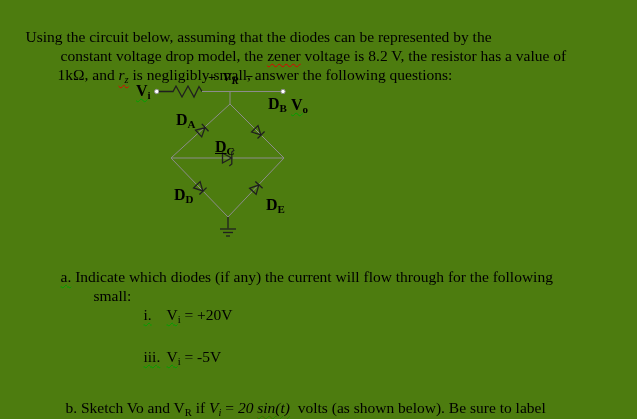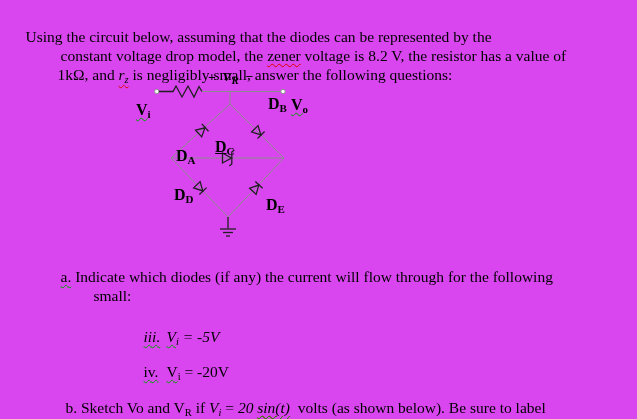--- a/index.html
+++ b/index.html
@@ -1,17 +1,17 @@
 <!DOCTYPE html>
 <html style="--wire_color: #8c8c8c; --symbol_color: #1f1f1f; --squiggle_green: #00a000; --squiggle_red: #e00000;"><head>
 <meta charset="utf-8">
 <style>
   html,body{margin:0;padding:0;background:#fff;}
   .page{
-    position:relative;width:637px;height:419px;background:#d946ef;overflow:hidden;
+    position:relative;width:637px;height:419px;background:#4d7c0f;overflow:hidden;
     font-family:"Liberation Serif","DejaVu Serif",serif;
     font-size:15.5px;color:#000;line-height:19px;
   }
   .abs{position:absolute;white-space:pre;}
   .it{font-style:italic;}
   .sb{font-size:10.5px;vertical-align:-3px;}
   .wg{text-decoration-line:underline;text-decoration-style:wavy;
       text-decoration-color:var(--squiggle_green);text-decoration-thickness:1px;text-underline-offset:2px;}
   .wr{text-decoration-line:underline;text-decoration-style:wavy;
       text-decoration-color:var(--squiggle_red);text-decoration-thickness:1px;text-underline-offset:2px;}
@@ -78,42 +78,42 @@
       <g transform="translate(200,188) rotate(46)">
         <path class="sym" d="M-4.5 -4.5 L-4.5 4.5 L4 0 Z"></path>
           <path class="sym" d="M4.3 -5 V5"></path>
       </g>
       <g transform="translate(256,188) rotate(-46.5)">
         <path class="sym" d="M-4.5 -4.5 L-4.5 4.5 L4 0 Z"></path>
           <path class="sym" d="M4.3 -5 V5"></path>
       </g>
     </svg>
 
-    <span class="clabel wg" style="left:136px;top:83px;margin-top:19px;"><span>V</span><span class="csub">i</span></span>
+    <span class="clabel wg" style="left:136px;top:83px;"><span>V</span><span class="csub">i</span></span>
     <span class="vrlabel" style="left:164px;top:70px;"><span>+</span><span>  </span><span class="it">V</span><span class="csub it">R</span><span>  </span><span>−</span></span>
     <span class="clabel wg" style="left:291px;top:83px;margin-top:14px;"><span>V</span><span class="csub">o</span></span>
-    <span class="clabel" style="left:176px;top:112px;margin-top:36px;"><span>D</span><span class="csub">A</span></span>
+    <span class="clabel" style="left:176px;top:112px;"><span>D</span><span class="csub">A</span></span>
     <span class="clabel" style="left:268px;top:96px;"><span>D</span><span class="csub">B</span></span>
     <span class="clabel" style="left:215px;top:139px;text-decoration:underline;"><span>D</span><span class="csub">C</span></span>
     <span class="clabel" style="left:174px;top:187px;"><span>D</span><span class="csub">D</span></span>
     <span class="clabel" style="left:266px;top:197px;"><span>D</span><span class="csub">E</span></span>
   </div>
 
   <div class="abs" style="left:45px;top:248px;">
     <span class="wg">a.</span><span> </span><span>Indicate which diodes (if any) the current will flow through for the following</span>
   </div>
   <div class="abs" style="left:78px;top:267px;">
     <span>small:</span>
   </div>
 
-  <div class="abs" style="left:128px;top:308px;font-style:italic;">
+  <div class="abs" style="left:128px;top:286px;">
+    <span class="case-num wg">i.</span><span class="wg"><span>V</span><span class="sb">i</span></span><span> = +20V</span>
+  </div>
+  <div class="abs" style="left:128px;top:328px;">
     <span class="case-num wg">iii.</span><span class="wg"><span>V</span><span class="sb">i</span></span><span> = -5V</span>
-  </div>
-  <div class="abs" style="left:128px;top:343px;">
-    <span class="case-num wg">iv.</span><span class="wg"><span>V</span><span class="sb">i</span></span><span> = -20V</span>
   </div>
 
   <div class="abs" style="left:50px;top:379px;">
     <span>b.</span><span> Sketch Vo and V</span><span class="sb">R</span><span> if </span><span class="it"><span>V</span><span class="sb">i</span></span><span> = </span><span class="it">20 </span><span class="it wr"><span class="wg">sin(t)</span></span><span>  volts (as shown below). Be sure to label</span>
   </div>
   <div class="abs" style="left:103px;top:398px;">
     <span>all important values on your axes.</span>
   </div>
 
 </div>

